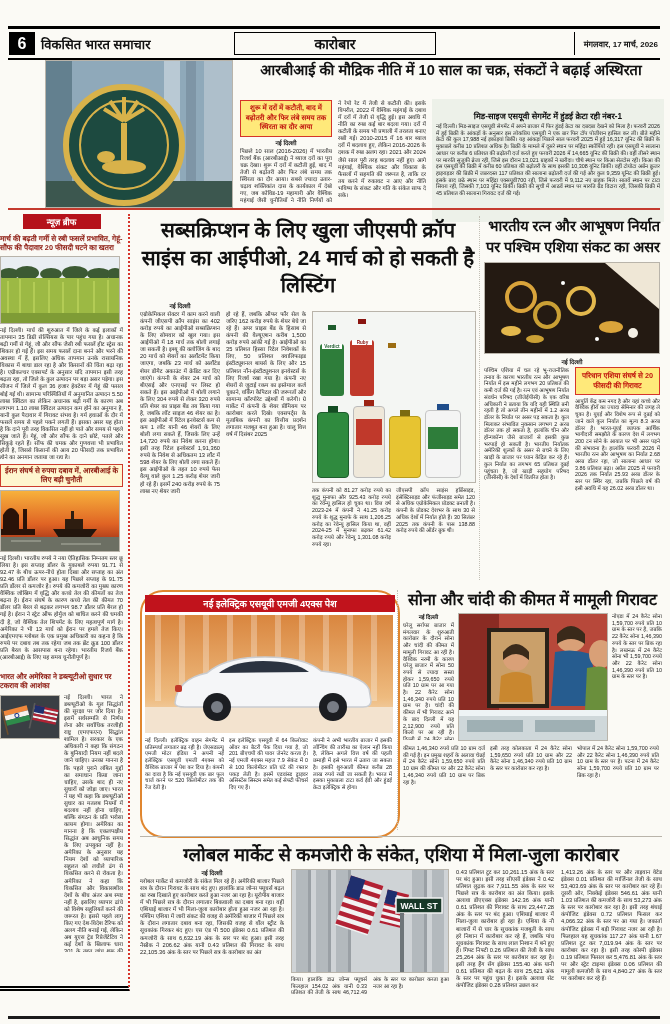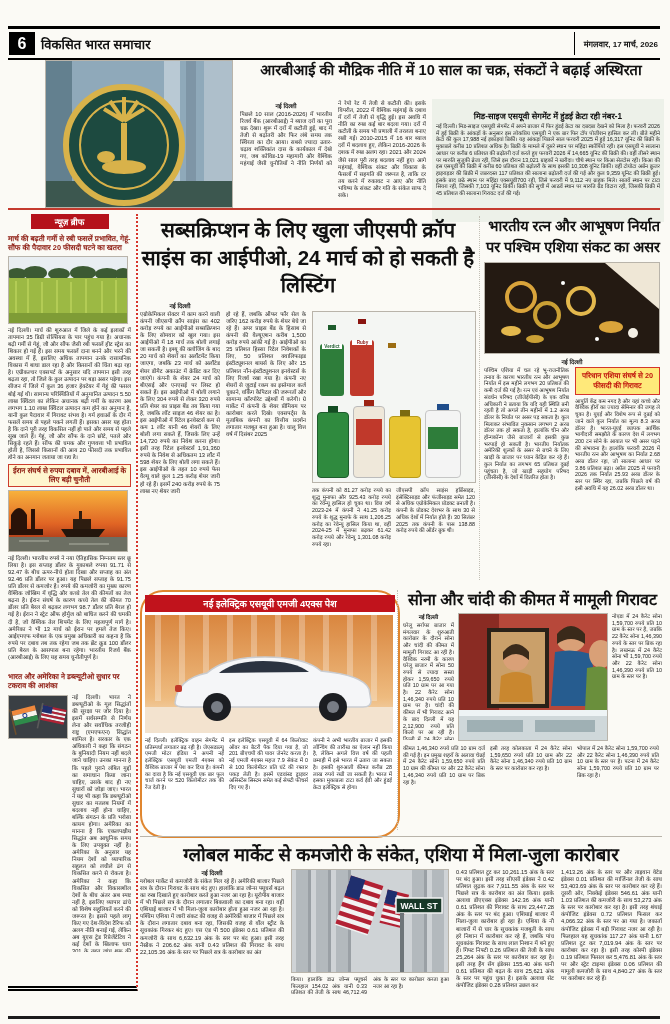--- a/index.html
+++ b/index.html
@@ -15,21 +15,21 @@
   .pname{font-weight:bold;font-size:13px;}
   .secbox{position:absolute;left:226px;width:200px;top:3px;height:21px;border:1.5px solid #000;display:flex;align-items:center;justify-content:center;font-weight:bold;font-size:14px;}
   .mdate{margin-left:auto;font-weight:bold;font-size:8px;border-left:1px solid #000;padding:6px 2px 6px 9px;}
   
   .lead-h{left:238px;top:61px;width:426px;font-weight:bold;font-size:14.6px;text-align:center;line-height:1.25;}
   .ybox{border:1.5px solid #d6342a;background:#ffe97a;color:#c2180f;font-weight:bold;font-size:7.1px;text-align:center;padding:3px 2px;line-height:1.35;}
   .creta{background:#edf1e9;padding:11px 4px;}
   .creta .ti{font-weight:bold;font-size:8.2px;text-align:center;margin-bottom:2px;}
   .rule-red{background:#c43a2e;height:2px;}
   
-  .briefs{left:8px;top:214px;width:123px;height:772px;border-right:2px dotted #d6342a;padding-right:5px;border-bottom:5px double #000;}
+  .briefs{left:0;top:214px;width:123px;height:772px;border-right:2px dotted #d6342a;padding-right:5px;border-bottom:5px double #000;}
   .bbar{width:78px;margin:0 auto;background:#b5121b;color:#fff;font-weight:bold;font-size:8.5px;text-align:center;padding:2px 0;}
   .btitle{color:#8d1a10;font-weight:bold;font-size:7.3px;line-height:1.3;margin:5px 0 3px;}
   .bybox{border:1px solid #cc3b2e;background:#fff6cf;color:#8d1a10;font-weight:bold;font-size:7.3px;line-height:1.3;text-align:center;padding:1px 2px;margin:5px 0 3px;}
   
   .ipo-h{font-weight:bold;font-size:20.5px;line-height:1.35;text-align:center;}
   
   .gems-h{font-weight:bold;font-size:14.5px;line-height:1.45;text-align:right;}
   
   .ev{border:2px solid #e0862f;background:#fff;padding:3px;}
   .ev .bar{background:#c1131c;color:#fff;font-weight:bold;font-size:9.5px;text-align:center;padding:2px 0;}
@@ -41,20 +41,21 @@
   .blabel{font-size:4.6px;font-weight:bold;text-align:center;color:#fff;overflow:hidden;white-space:nowrap;}
 </style>
 </head>
 <body>
 
 <div class="page">
 
   <div class="abs mast">
     <div class="pgnum">6</div>
     <div class="pname">विकसित भारत समाचार</div>
+    <div class="secbox">कारोबार</div>
     <div class="mdate">मंगलवार, 17 मार्च, 2026</div>
   </div>
 
   <div class="abs photo" style="left:45px;top:60px;width:186px;height:146px;">
     <svg width="186" height="146" viewBox="0 0 186 146">
       <rect width="186" height="146" fill="#8fa9ba"></rect>
       <rect x="118" width="16" height="146" fill="#b9c9d4"></rect>
         <rect x="140" width="10" height="146" fill="#7e95a6"></rect>
       <rect x="158" width="28" height="146" fill="#aebfcb"></rect>
         <rect x="0" width="26" height="146" fill="#63808f"></rect>
@@ -62,20 +63,21 @@
       <circle cx="78" cy="84" r="58" fill="#1d4a40" stroke="#d8b24a" stroke-width="6"></circle>
       <circle cx="78" cy="84" r="44" fill="none" stroke="#d8b24a" stroke-width="2"></circle>
       <rect x="75" y="62" width="6" height="42" fill="#d8b24a"></rect>
       <path d="M78 60 L58 48 M78 60 L98 48 M78 60 L64 40 M78 60 L92 40 M78 60 L78 36" stroke="#d8b24a" stroke-width="4" fill="none"></path>
       <ellipse cx="78" cy="106" rx="22" ry="7" fill="#d8b24a"></ellipse>
       <ellipse cx="60" cy="96" rx="9" ry="6" fill="#d8b24a"></ellipse>
     </svg>
   </div>
   <div class="abs lead-h">आरबीआई की मौद्रिक नीति में 10 साल का चक्र, संकटों ने बढ़ाई अस्थिरता</div>
   <div class="abs" style="left:240px;top:100px;width:92px;height:106px;">
+    <div class="ybox">शुरू में दरों में कटौती, बाद में बढ़ोतरी और फिर लंबे समय तक स्थिरता का दौर आया</div>
     <div class="dl" style="margin-top:2px;">नई दिल्ली</div>
     <div class="t" style="height:56px;">पिछले 10 साल (2016-2026) में भारतीय रिजर्व बैंक (आरबीआई) ने ब्याज दरों का पूरा चक्र देखा। शुरू में दरों में कटौती हुई, बाद में तेजी से बढ़ोतरी और फिर लंबे समय तक स्थिरता का दौर आया। सबसे ज्यादा उतार-चढ़ाव शक्तिकांत दास के कार्यकाल में देखे गए, जब कोविड-19 महामारी और वैश्विक महंगाई जैसी चुनौतियों ने नीति निर्णयों को प्रभावित किया। 2020 में कोविड-19 महामारी के दौरान अर्थव्यवस्था को राहत देने के लिए आरबीआई</div>
   </div>
   <div class="abs t" style="left:338px;top:100px;width:88px;height:106px;">ने रेपो रेट में तेजी से कटौती की। इसके विपरीत, 2022 में वैश्विक महंगाई के दबाव में दरों में तेजी से वृद्धि हुई। इस अवधि में नीति का रुख कई बार बदला गया। दरों में कटौती के समय भी प्रणाली में तरलता बनाए रखी गई। 2010-2015 में 16 बार ब्याज दरों में बदलाव हुए, लेकिन 2016-2026 के दशक में रुख अलग रहा। 2021 और 2024 जैसे साल पूरी तरह बदलाव नहीं हुए। आगे महंगाई, वैश्विक संकट और विकास के फैसलों में सहमति की जरूरत है, ताकि दर तय करने में रुकावट न आए और नीति भविष्य के संकट और गति के संकेत साफ दे सके।</div>
   <div class="abs creta" style="left:432px;top:99px;width:224px;height:101px;">
     <div class="ti">मिड-साइज एसयूवी सेगमेंट में हुंडई क्रेटा रही नंबर-1</div>
     <div class="t t55" style="height:84px;">नई दिल्ली। मिड-साइज एसयूवी सेगमेंट में अपने बाजार में फिर हुंडई क्रेटा का दबदबा देखने को मिला है। फरवरी 2026 में हुई बिक्री के आंकड़ों के अनुसार इस लोकप्रिय एसयूवी ने एक बार फिर टॉप पोजीशन हासिल कर ली। बीते महीने क्रेटा की कुल 17,988 नई इकाइयां बिकीं। यह आंकड़ा पिछले साल फरवरी 2025 में हुई 16,317 यूनिट की बिक्री के मुकाबले करीब 10 प्रतिशत अधिक है। बिक्री के मामले में दूसरे स्थान पर महिंद्रा स्कॉर्पियो रही। इस एसयूवी ने सालाना आधार पर करीब 6 प्रतिशत की बढ़ोतरी दर्ज करते हुए फरवरी 2026 में 14,665 यूनिट की बिक्री की। वहीं तीसरे स्थान पर मारुति सुजुकी ब्रेजा रही, जिसे इस दौरान 13,021 ग्राहकों ने खरीदा। चौथे स्थान पर किआ सेल्टोस रही। किआ की इस एसयूवी की बिक्री में करीब 60 प्रतिशत की बढ़ोतरी के साथ इसकी 10,308 यूनिट बिकीं। वहीं टोयोटा अर्बन क्रूजर हाइराइडर की बिक्री में जबरदस्त 117 प्रतिशत की सालाना बढ़ोतरी दर्ज की गई और कुल 9,359 यूनिट की बिक्री हुई। इसके बाद छठे स्थान पर महिंद्रा एक्सयूवी700 रही, जिसे फरवरी में 9,112 नए ग्राहक मिले। सातवें स्थान पर टाटा सियरा रही, जिसकी 7,103 यूनिट बिकीं। बिक्री की सूची में आठवें स्थान पर मारुति ग्रैंड विटारा रही, जिसकी बिक्री में 45 प्रतिशत की सालाना गिरावट दर्ज की गई।</div>
   </div>
   <div class="abs rule-red" style="left:8px;top:208px;width:652px;"></div>
 

